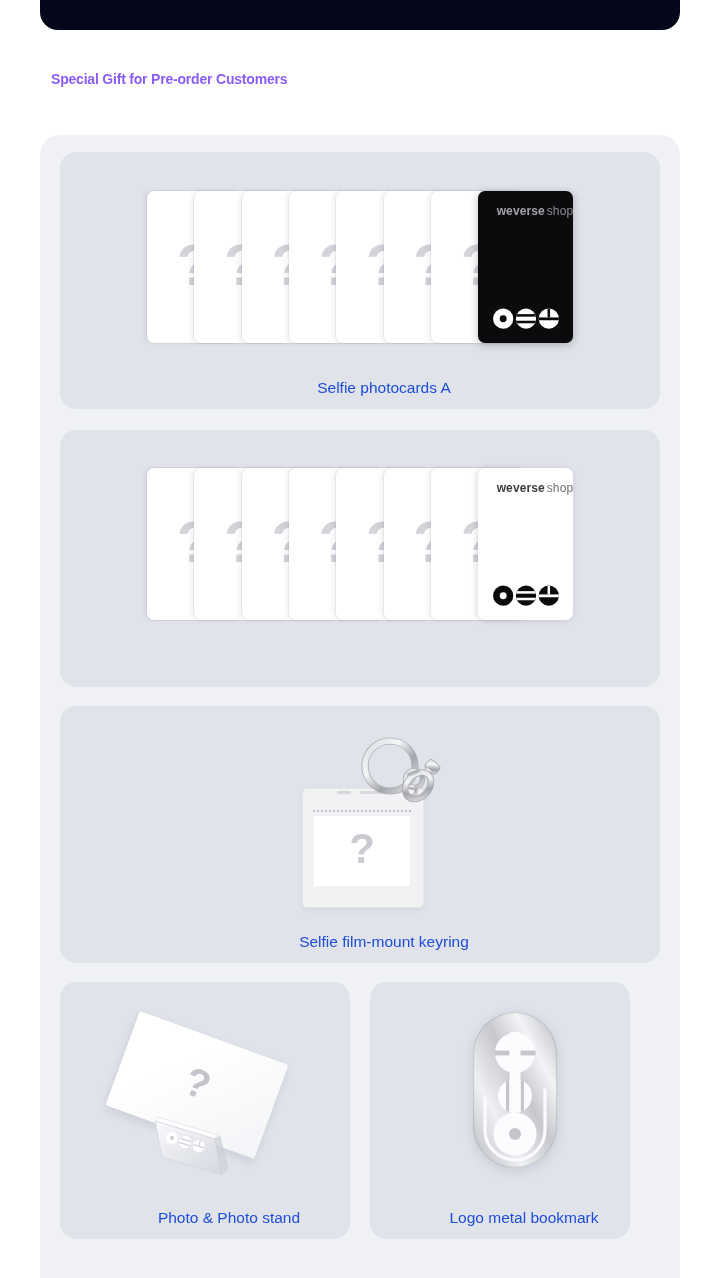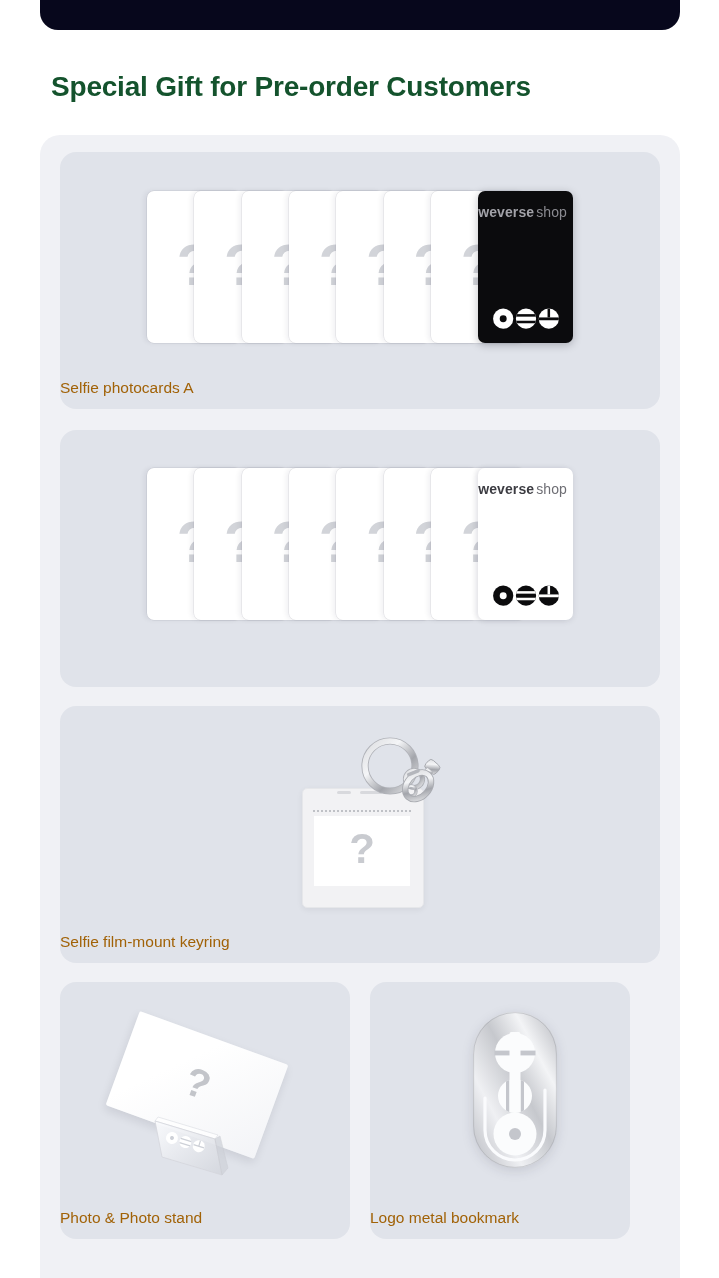--- a/index.html
+++ b/index.html
@@ -3,45 +3,45 @@
 <meta charset="utf-8">
 <style>
   html,body{margin:0;padding:0;background:#ffffff;}
   body{width:719px;height:1278px;overflow:hidden;font-family:"Liberation Sans",sans-serif;}
   .page{position:relative;width:719px;height:1278px;background:#ffffff;}
 
   
   .dark-banner{position:absolute;left:40px;top:0;width:640px;height:30px;background:#07071c;border-radius:0 0 18px 18px;}
 
   
-  .heading{position:absolute;left:51px;top:71px;margin:0;font-size:28px;font-weight:800;letter-spacing:-0.2px;color:#14532d;}
+  .heading{position:absolute;left:51px;top:71px;margin:0;font-size:14px;font-weight:800;letter-spacing:-0.2px;color:#8b5cf6;}
 
   
   .container{position:absolute;left:40px;top:135px;width:640px;height:1143px;background:#f0f1f5;border-radius:20px 20px 0 0;}
 
   .tile{position:absolute;background:#e0e3ea;border-radius:16px;}
   .tile-a{left:20px;top:17px;width:600px;height:257px;}
   .tile-b{left:20px;top:295px;width:600px;height:257px;}
   .tile-c{left:20px;top:571px;width:600px;height:257px;}
   .tile-d{left:20px;top:847px;width:290px;height:257px;}
   .tile-e{left:330px;top:847px;width:260px;height:257px;}
 
-  .caption{position:absolute;bottom:12px;left:0;width:100%;margin:0;font-size:15.5px;color:#a16207;}
+  .caption{position:absolute;bottom:12px;left:0;width:100%;margin:0;text-align:center;font-size:15.5px;color:#1d4ed8;padding-left:24px;}
 
   
   .cards-row{position:absolute;left:87px;display:flex;height:152px;}
   .tile-a .cards-row{top:39px;}
   .tile-b .cards-row{top:38px;}
   .pcard{position:relative;width:95px;height:152px;flex:0 0 95px;background:#ffffff;border-radius:7px;
          box-shadow:-3px 0 5px rgba(25,25,45,0.06), 0 0 0 0.5px rgba(120,122,134,0.18);}
   .pcard + .pcard{margin-left:-47.7px;}
   .qmark{position:absolute;left:50%;top:50%;transform:translate(-50%,-54%);font-size:58px;font-weight:700;color:#d2d4d9;line-height:1;}
   .pcard-black{background:#0b0b0d;box-shadow:0 2px 8px rgba(10,10,25,0.25);}
   .pcard-white-brand{background:#ffffff;box-shadow:-3px 0 5px rgba(25,25,45,0.06), 0 1px 6px rgba(25,25,45,0.10);}
-  .wordmark{position:absolute;top:13px;left:0;width:100%;text-align:left;font-size:14px;letter-spacing:0.1px;}
+  .wordmark{position:absolute;top:13px;left:0;width:100%;text-align:right;font-size:12px;letter-spacing:0.1px;}
   .pcard-black .wm-main{color:#a2a2a8;font-weight:700;}
   .pcard-black .wm-sub{color:#8b8b91;font-weight:400;margin-left:2px;}
   .pcard-white-brand .wm-main{color:#3c3c42;font-weight:700;}
   .pcard-white-brand .wm-sub{color:#6e6e74;font-weight:400;margin-left:2px;}
   .card-logo{position:absolute;bottom:14px;left:50%;transform:translateX(-50%);}
 
   
   .mount{position:absolute;left:242px;top:82px;width:120px;height:118px;background:#f2f2f4;border:1px solid #e6e7ea;
          border-radius:5px;box-shadow:0 2px 6px rgba(20,20,40,0.06);z-index:1;}
   .mount-slot{position:absolute;top:2px;height:3px;background:#d8d9dd;border-radius:2px;}

